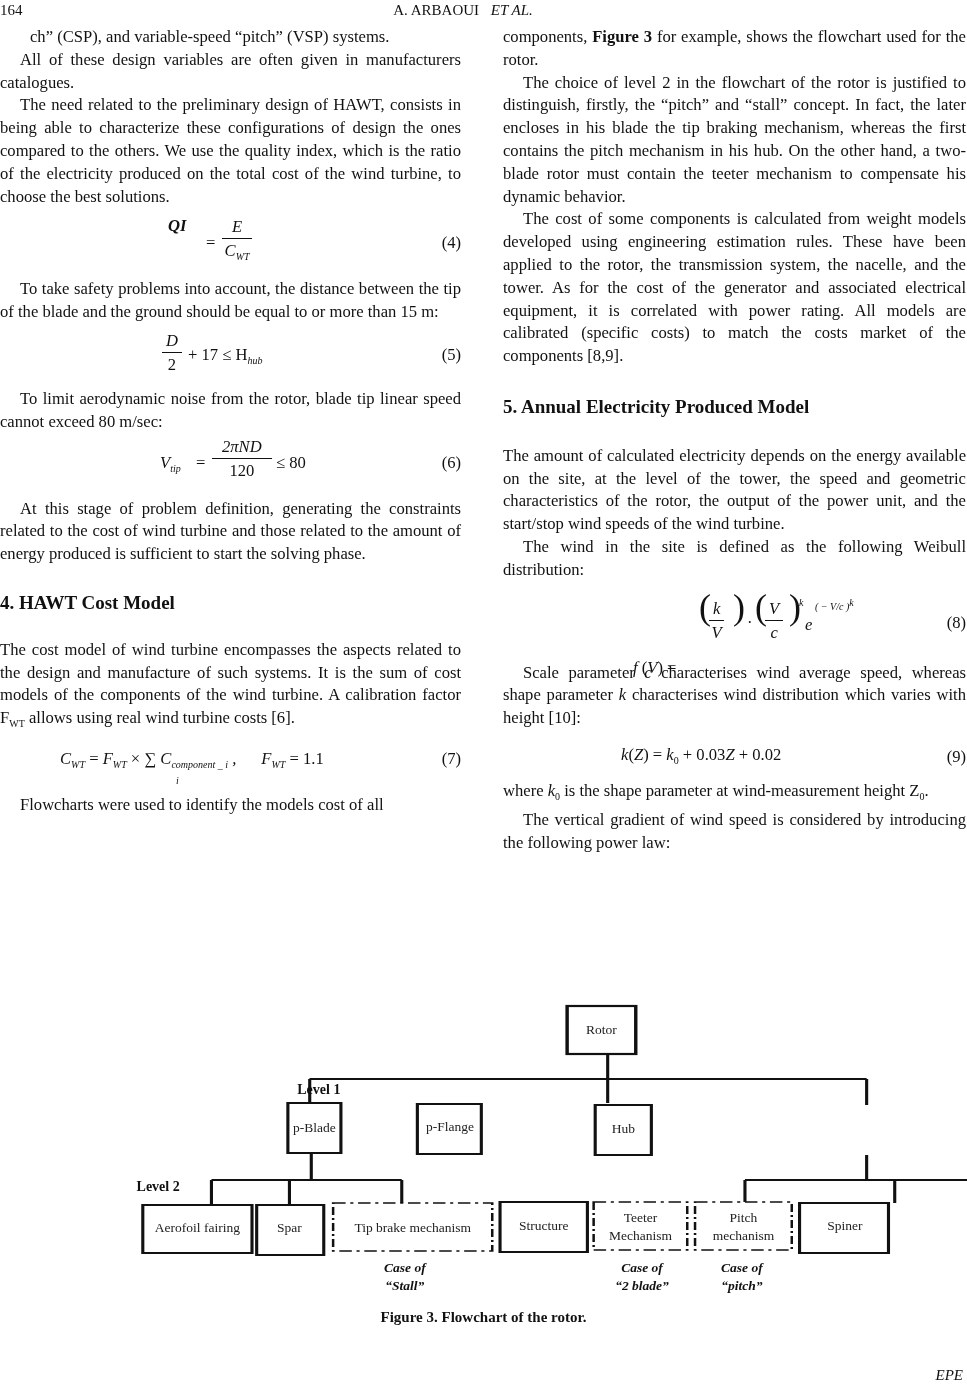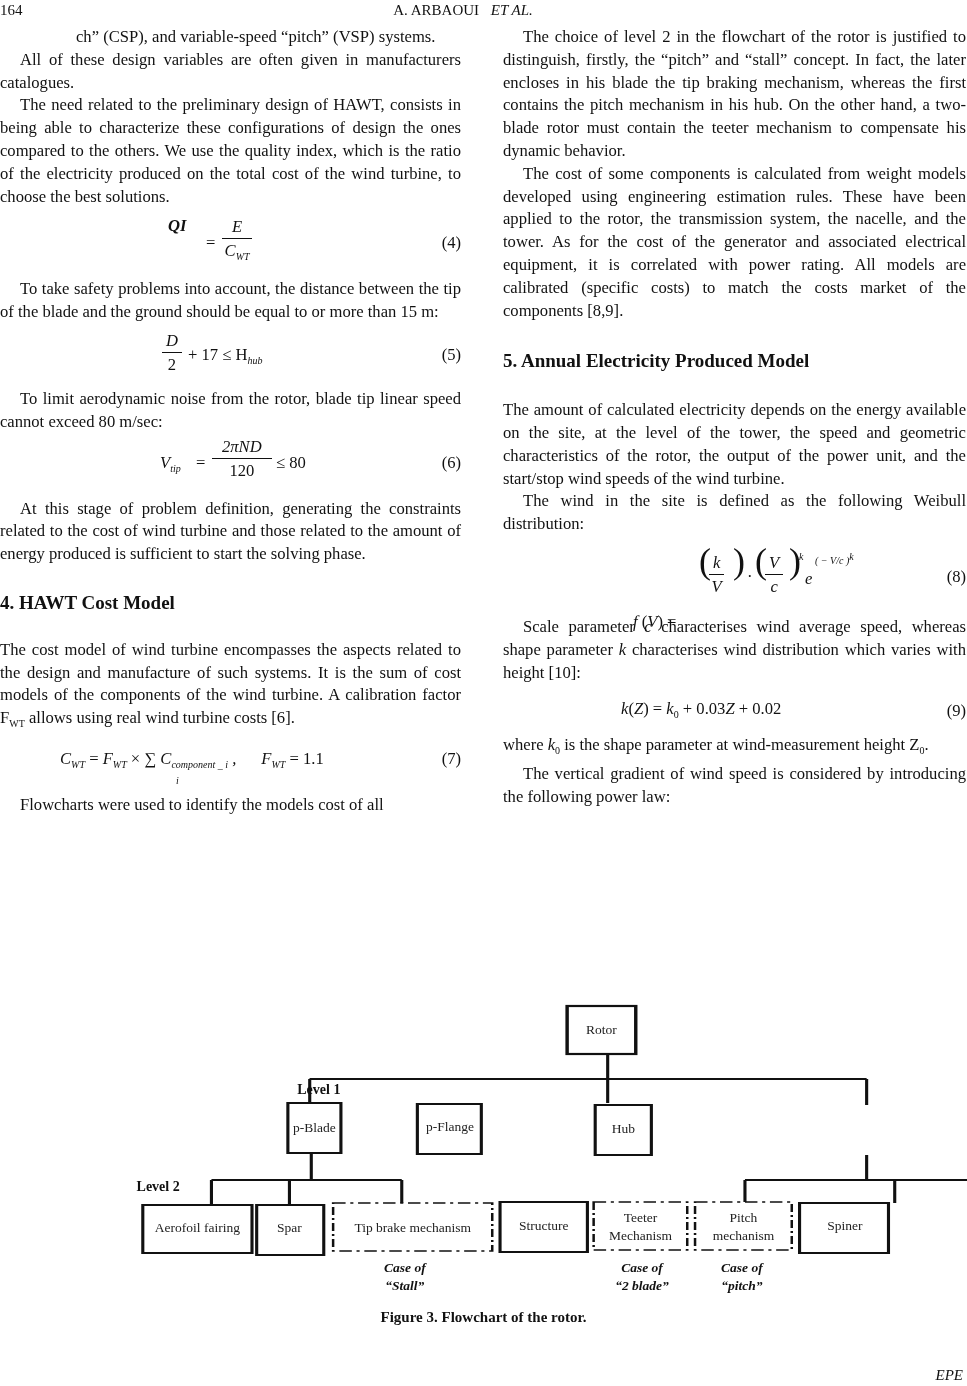--- a/index.html
+++ b/index.html
@@ -9,21 +9,21 @@
   }
   .abs { position: absolute; }
   .header-num { left: 0; top: 2px; font-size: 15px; }
   .header-title { left: 0; width: 926px; top: 2px; text-align: center; font-size: 15px; }
   .header-title i { margin-left: 8px; }
   .col { position: absolute; line-height: 22.8px; text-align: justify; }
   .col-left { left: 0; width: 461px; top: 26px; }
   .col-right { left: 503px; width: 463px; top: 26px; }
   p { margin: 0; }
   .ind { text-indent: 20px; }
-  .hang { padding-left: 76px; text-indent: 0; }
+  .hang { padding-left: 30px; text-indent: 0; }
   .eq {
     position: relative; height: 56px; font-style: italic; text-align: left;
   }
   .eqnum { position: absolute; right: 0; font-style: normal; }
   .frac { display: inline-flex; flex-direction: column; align-items: center; vertical-align: middle; }
   .frac .num { border-bottom: 1px solid #111; padding: 0 4px; line-height: 22px; }
   .frac .den { line-height: 24px; }
   sub { font-size: 10px; }
   sup { font-size: 10px; }
   .h-sec { font-weight: bold; font-size: 19px; margin: 26px 0 24px 0; text-align: left; }
@@ -93,20 +93,21 @@
   <div class="eq" style="height:52px;margin-top:6px;">
     <span style="position:absolute;left:60px;top:6px;">C<sub>WT</sub> <span style="font-style:normal;">=</span> F<sub>WT</sub> <span style="font-style:normal;">× ∑</span> C<sub>component _ i</sub> ,&nbsp;&nbsp;&nbsp;&nbsp;&nbsp; F<sub>WT</sub> <span style="font-style:normal;">= 1.1</span></span>
     <span style="position:absolute;left:176px;top:28px;font-size:10px;">i</span>
     <span class="eqnum" style="top:6px;">(7)</span>
   </div>
 
   <p class="ind">Flowcharts were used to identify the models cost of all</p>
 </div>
 
 <div class="col col-right">
+  <p><span>components, </span><b>Figure 3</b><span> for example, shows the flowchart used for the rotor.</span></p>
   <p class="ind">The choice of level 2 in the flowchart of the rotor is justified to distinguish, firstly, the “pitch” and “stall” concept. In fact, the later encloses in his blade the tip braking mechanism, whereas the first contains the pitch mechanism in his hub. On the other hand, a two-blade rotor must contain the teeter mechanism to compensate his dynamic behavior.</p>
   <p class="ind">The cost of some components is calculated from weight models developed using engineering estimation rules. These have been applied to the rotor, the transmission system, the nacelle, and the tower. As for the cost of the generator and associated electrical equipment, it is correlated with power rating. All models are calibrated (specific costs) to match the costs market of the components [8,9].</p>
 
   <div class="h-sec" style="margin:28px 0 26px 0;">5. Annual Electricity Produced Model</div>
 
   <p>The amount of calculated electricity depends on the energy available on the site, at the level of the tower, the speed and geometric characteristics of the rotor, the output of the power unit, and the start/stop wind speeds of the wind turbine.</p>
   <p class="ind">The wind in the site is defined as the following Weibull distribution:</p>
 
   <div class="eq" style="height:74px;margin-top:6px;">
     <span style="position:absolute;left:130px;top:24px;margin-top:45px;">f <span style="font-style:normal;">(</span>V<span style="font-style:normal;">) =</span></span>

